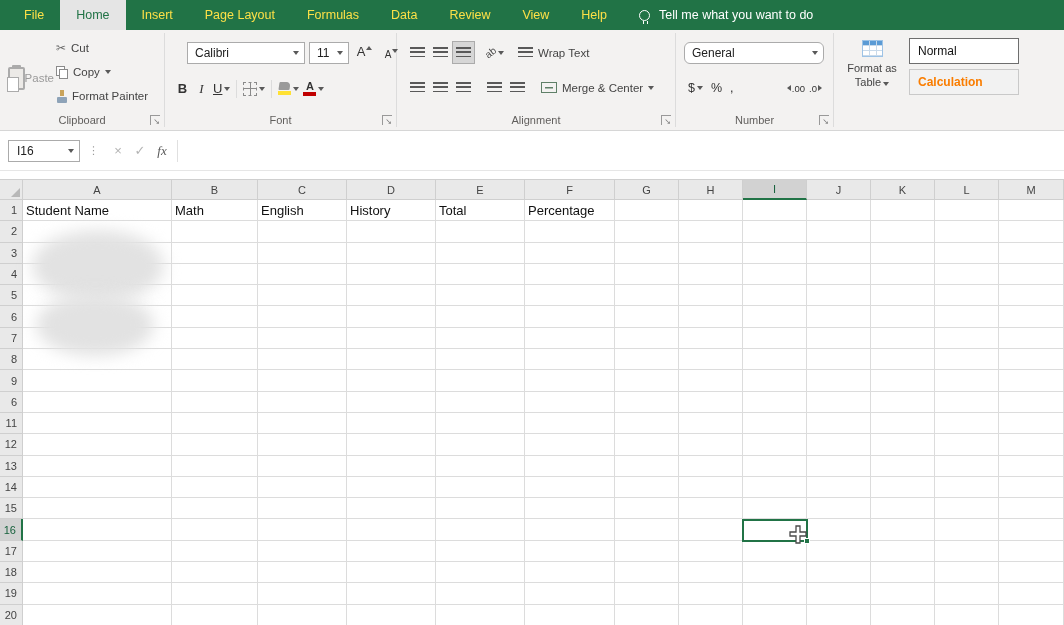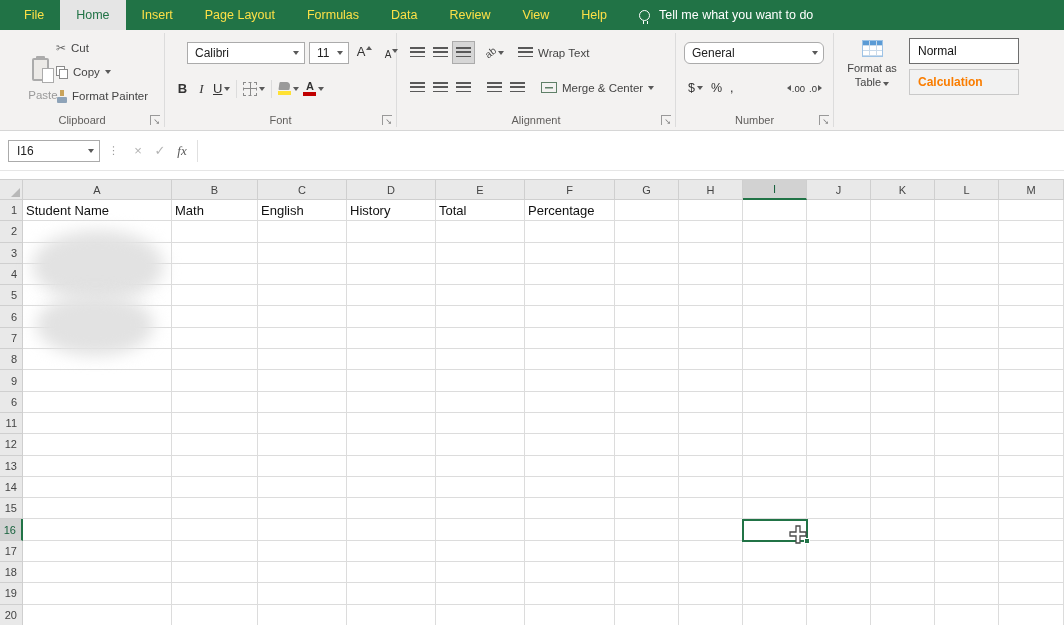--- a/index.html
+++ b/index.html
@@ -23,22 +23,22 @@
   .glabel { position:absolute; bottom:4px; left:0; right:0; text-align:center; font-size:11px; color:#605e5c; }
   .launcher { position:absolute; right:4px; bottom:5px; width:10px; height:10px;
     border-top:1px solid #999; border-left:1px solid #999; font-size:8px; line-height:11px; color:#777;
     text-align:right; }
   .dd { width:0; height:0; border-left:3.5px solid transparent; border-right:3.5px solid transparent;
     border-top:4px solid #595959; display:inline-block; flex:none; }
   button { background:transparent; border:none; font-family:inherit; cursor:default; }
 
   
   .g-clipboard { width:164px; }
-  .paste-btn { position:absolute; left:20px; top:8px; width:46px; height:80px;
-    display:flex; flex-direction:column; align-items:center; justify-content:center; gap:6px; }
+  .paste-btn { position:absolute; left:8px; top:8px; width:46px; height:80px;
+    display:flex; align-items:center; justify-content:center; gap:6px; }
   .paste-btn .plabel { font-size:11.5px; color:#9a9a9a; }
   .paste-ico { position:relative; width:22px; height:27px; }
   .pi-board { position:absolute; left:0; top:2px; width:17px; height:23px; border:2px solid #ababab; background:#eceae7; border-radius:2px; }
   .pi-clip  { position:absolute; left:4px; top:0; width:9px; height:4px; background:#ababab; border-radius:1px; }
   .pi-page  { position:absolute; right:0; bottom:0; width:12px; height:15px; background:#fff; border:1px solid #ababab; }
   .clip-stack { position:absolute; left:56px; top:9px; display:flex; flex-direction:column; gap:6px; }
   .small-btn { display:flex; align-items:center; gap:5px; font-size:11.5px; color:#444; height:18px; }
   .cut-ico { font-size:12px; color:#666; }
   .copy-ico { position:relative; width:12px; height:13px; display:inline-block; }
   .copy-ico i { position:absolute; width:9px; height:10px; background:#fff; border:1px solid #8a8a8a; }
@@ -113,21 +113,21 @@
       repeating-linear-gradient(to right, transparent 0 6px, #c9daea 6px 7px),
       repeating-linear-gradient(to bottom, transparent 0 4px, #c9daea 4px 5px),
       linear-gradient(#5b9bd5 0 4px, #fff 4px); }
   .styles-gallery { display:flex; flex-direction:column; gap:5px; margin-left:5px; padding-top:2px; width:110px; flex:none; }
   .style-item { height:26px; display:flex; align-items:center; padding-left:8px; font-size:12px; }
   .style-item.normal { background:#fff; border:1px solid #6e6e6e; color:#111; }
   .style-item.calculation { background:#f2f2f2; border:1px solid #c9c9c9; color:#fa7d00; font-weight:bold; }
 
   
   .formula-bar { height:40px; background:#fff; display:flex; align-items:center; padding:0 0 0 8px; border-bottom:1px solid #e6e6e6; }
-  .namebox { width:92px; height:22px; background:#fff; border:1px solid #ababab; display:flex; align-items:center;
+  .namebox { width:72px; height:22px; background:#fff; border:1px solid #ababab; display:flex; align-items:center;
     justify-content:space-between; padding:0 5px 0 8px; font-size:12px; color:#222; }
   .fb-dots { color:#9a9a9a; font-size:11px; margin:0 8px; }
   .fb-btn { width:22px; height:22px; display:flex; align-items:center; justify-content:center; font-size:13px; color:#b3b3b3; }
   .fb-btn.fx { color:#595959; font-family:"Liberation Serif", serif; font-style:italic; font-size:13px; }
   .fb-divider { width:1px; height:22px; background:#e0e0e0; margin:0 6px 0 4px; }
   .fb-input { flex:1; height:22px; background:#fff; font-size:12.5px; color:#222; padding:3px 6px; }
   .fb-space { height:8px; background:#fff; }
 
   
   .grid-wrap { position:relative; width:1064px; height:446px; overflow:hidden; background:#fff; }

